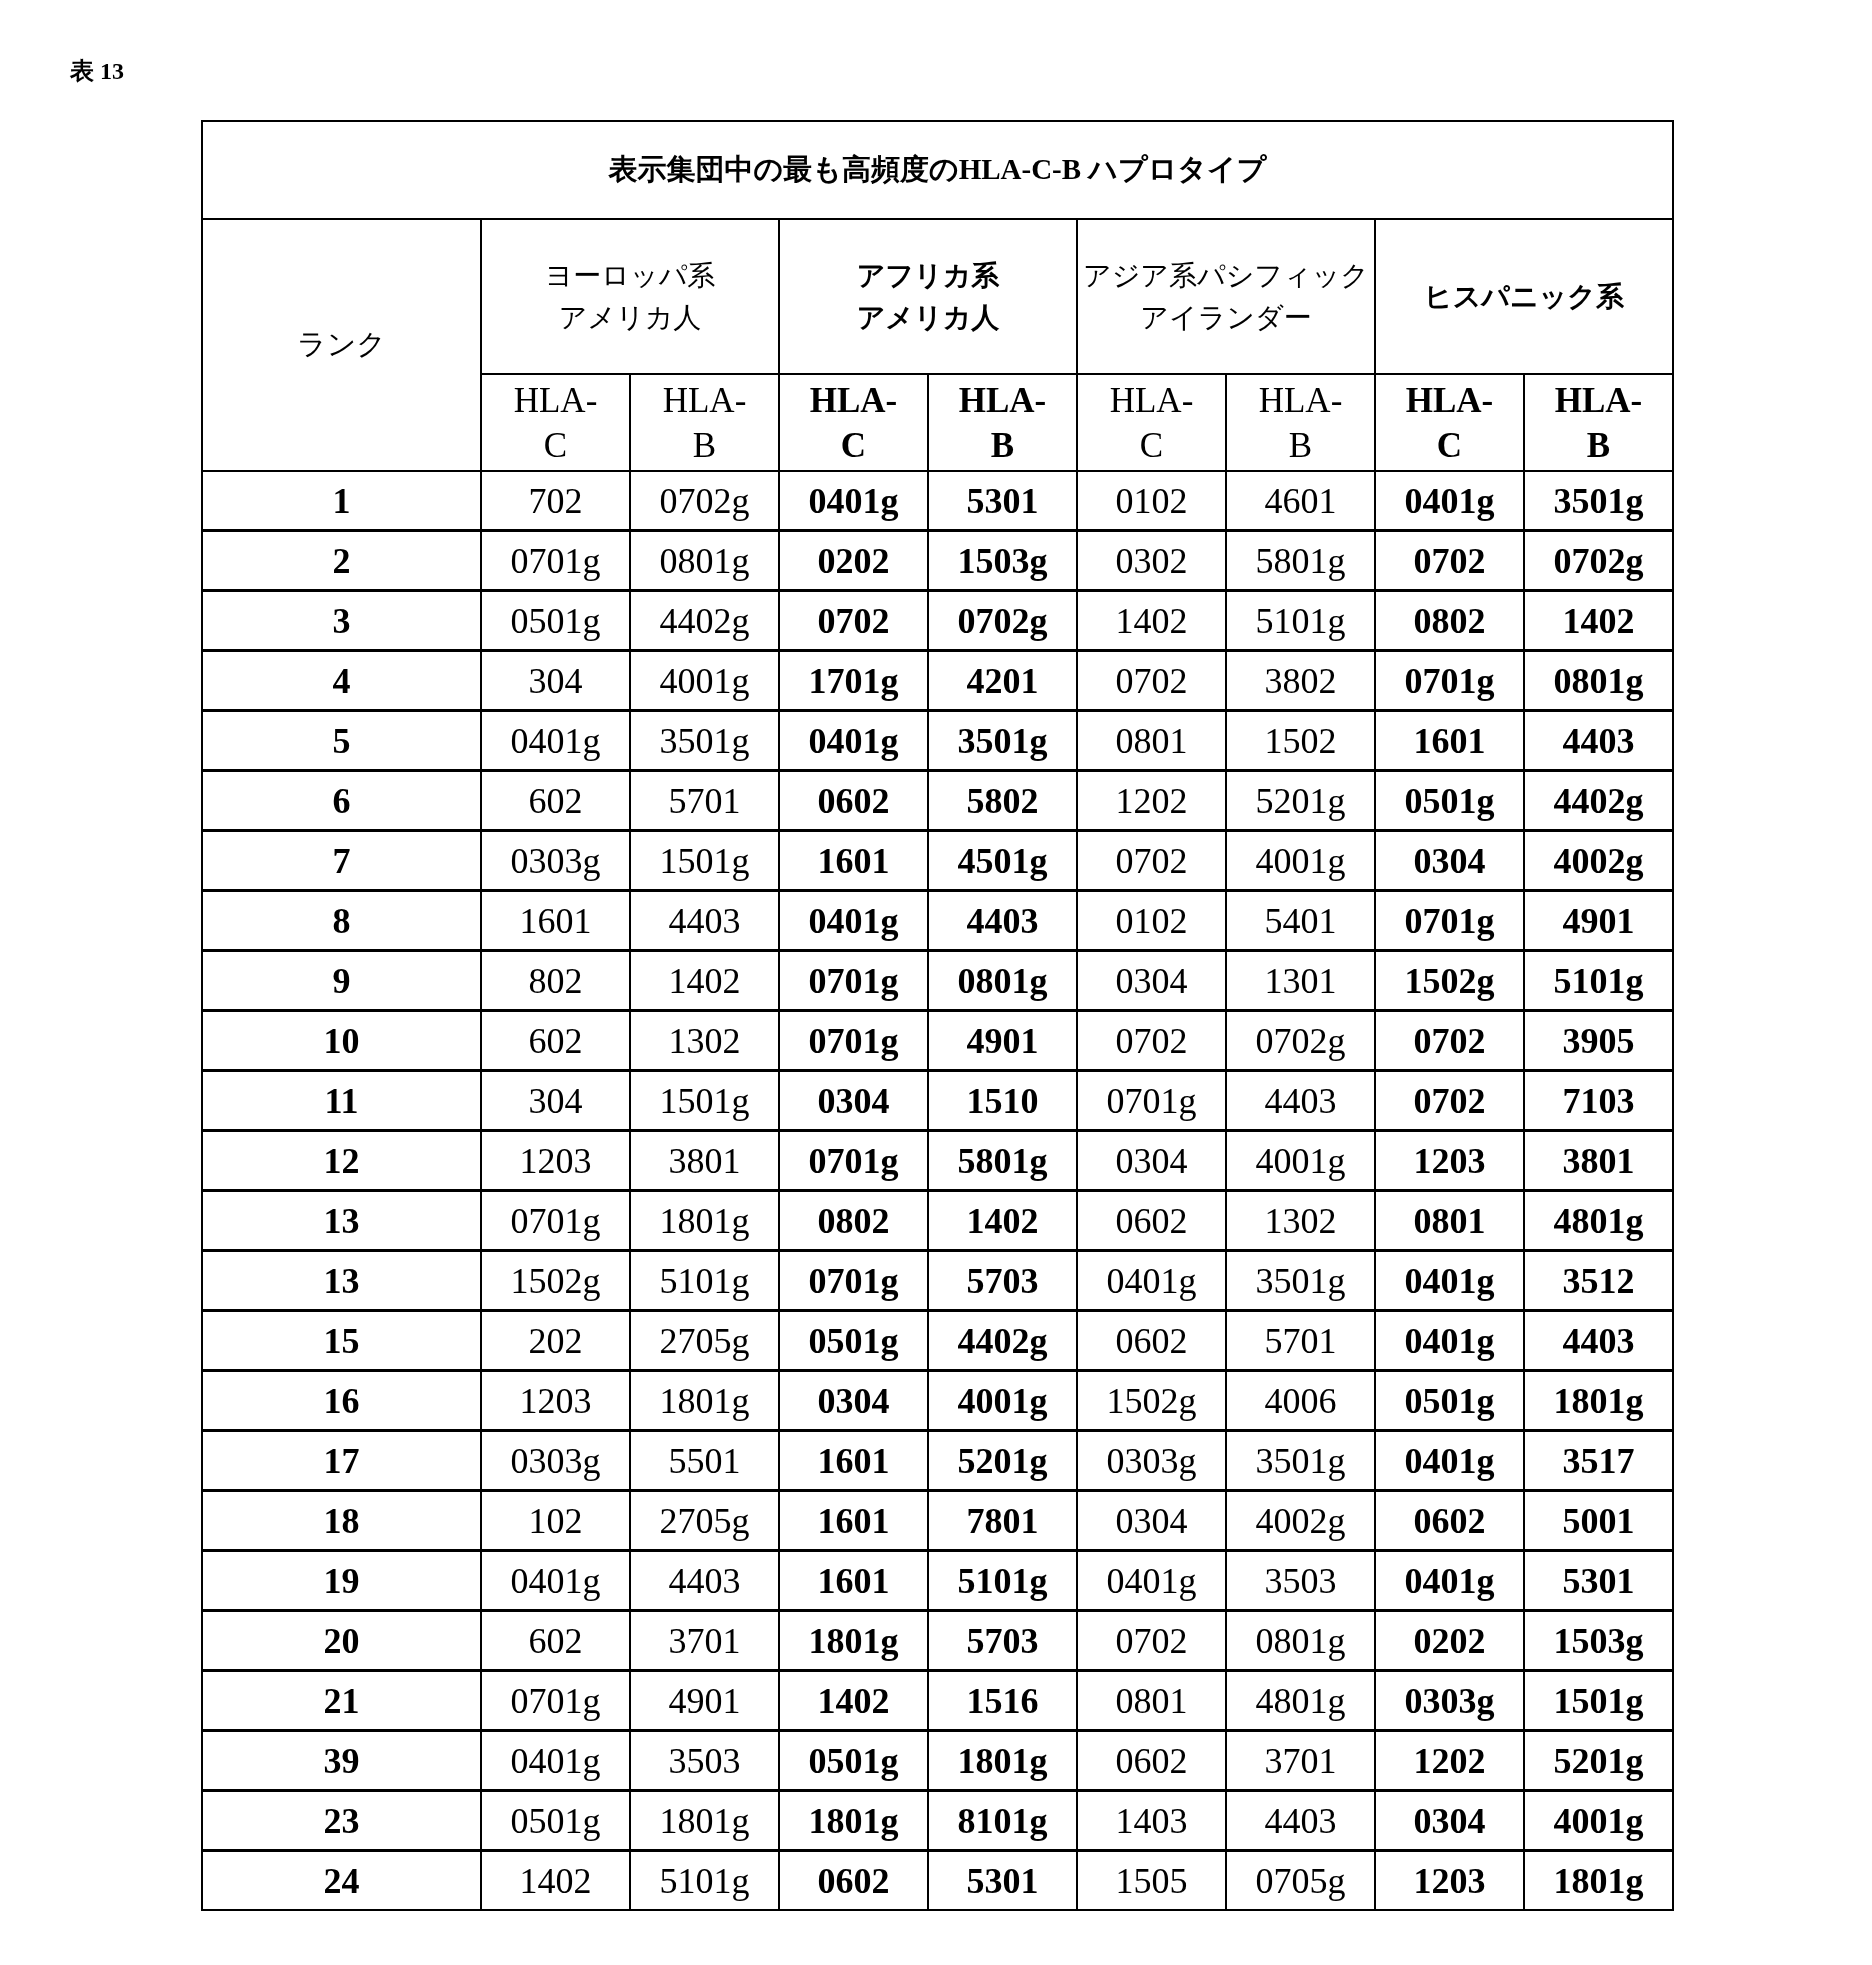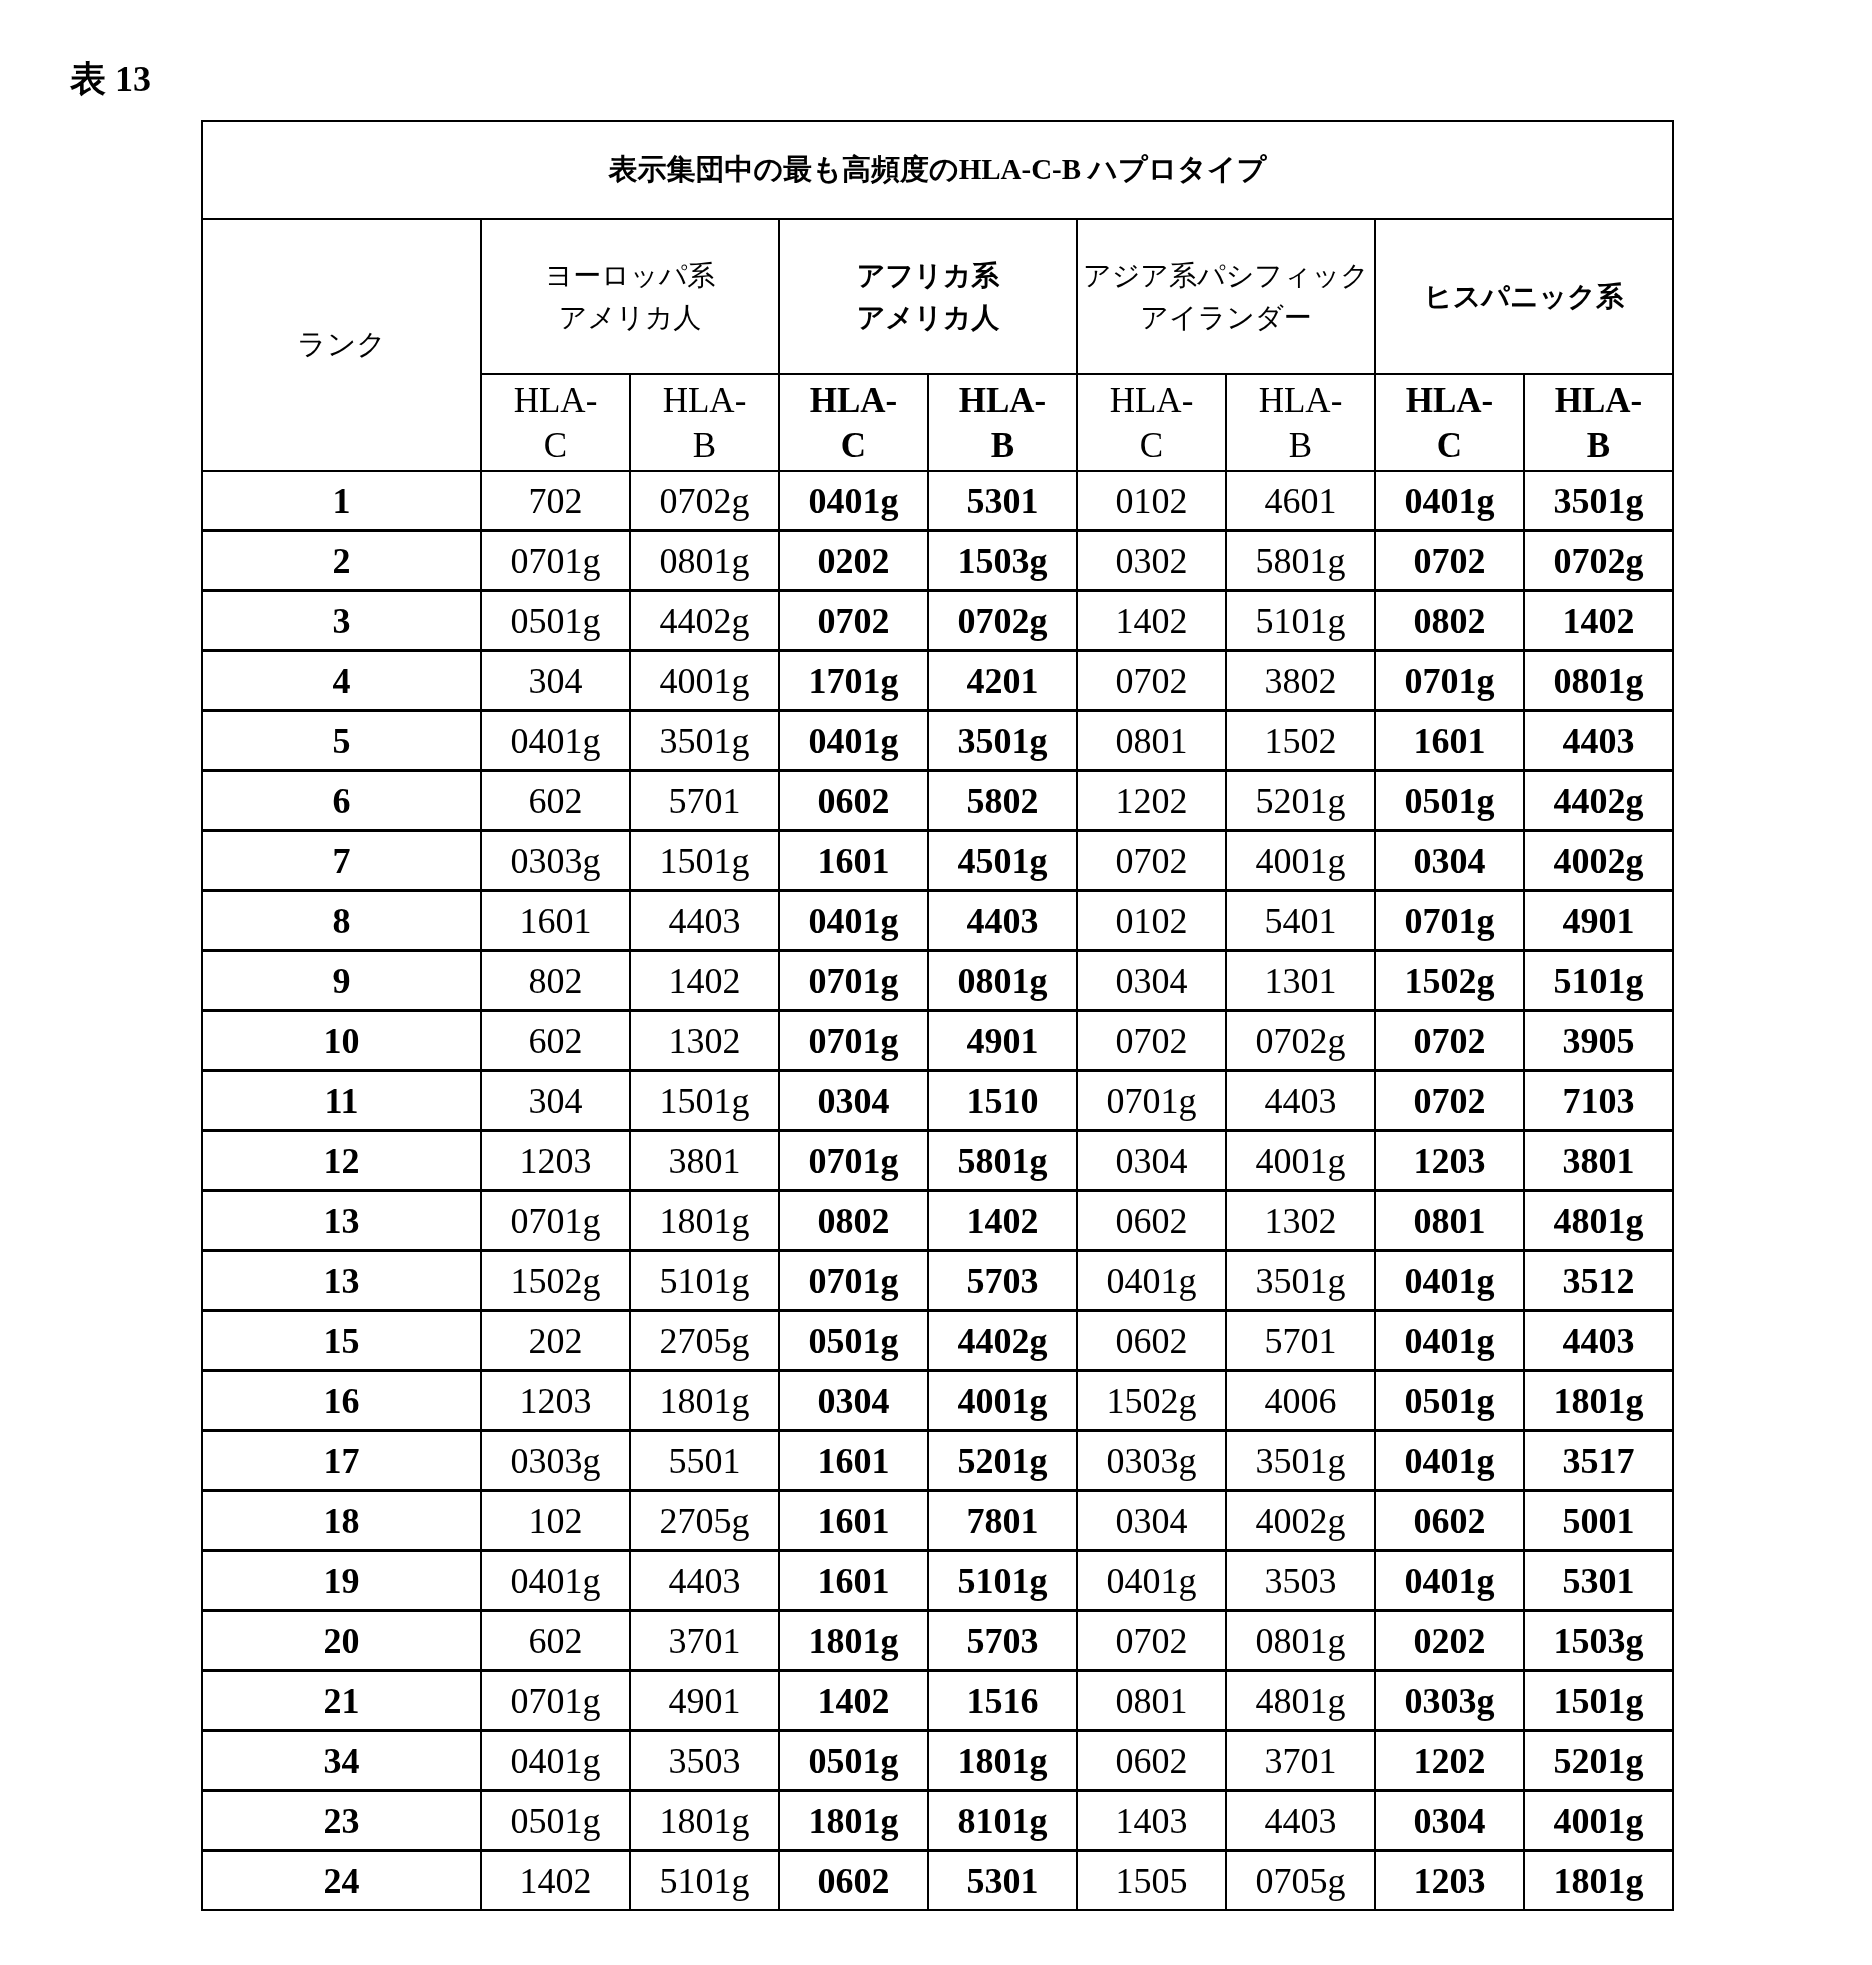--- a/index.html
+++ b/index.html
@@ -2,21 +2,21 @@
 <html style="font-size:11.2px"><head>
 <meta charset="utf-8">
 <style>
   html, body { margin: 0; padding: 0; background: #ffffff; }
   body {
     width: 1872px; height: 1965px; position: relative; overflow: hidden;
     font-family: "Liberation Serif", "DejaVu Serif", serif; color: #000;
   }
   .table-label {
     position: absolute; left: 70px; top: 55px;
-    font-size: 36px; font-weight: bold; font-family: Liberation Serif, serif;
+    font-size: 24px; font-weight: bold; font-family: Liberation Serif, serif;
   }
   table.hla {
     position: absolute; left: 201px; top: 120px;
     width: 1471px; border-collapse: collapse; table-layout: fixed; padding-left: 28px;
   }
   table.hla td, table.hla th {
     border: 2.1px solid #000; text-align: center; vertical-align: middle;
     padding: 0; font-weight: normal;
   }
   .title-cell { height: 96px; font-size: 29px; font-weight: bold !important; }
@@ -333,21 +333,21 @@
         <td class="">0701g</td>
         <td class="">4901</td>
         <td class="bold">1402</td>
         <td class="bold">1516</td>
         <td class="">0801</td>
         <td class="">4801g</td>
         <td class="bold">0303g</td>
         <td class="bold">1501g</td>
       </tr>
       <tr class="row">
-        <td class="rank">34</td>
+        <td class="rank">39</td>
         <td class="">0401g</td>
         <td class="">3503</td>
         <td class="bold">0501g</td>
         <td class="bold">1801g</td>
         <td class="">0602</td>
         <td class="">3701</td>
         <td class="bold">1202</td>
         <td class="bold">5201g</td>
       </tr>
       <tr class="row">

